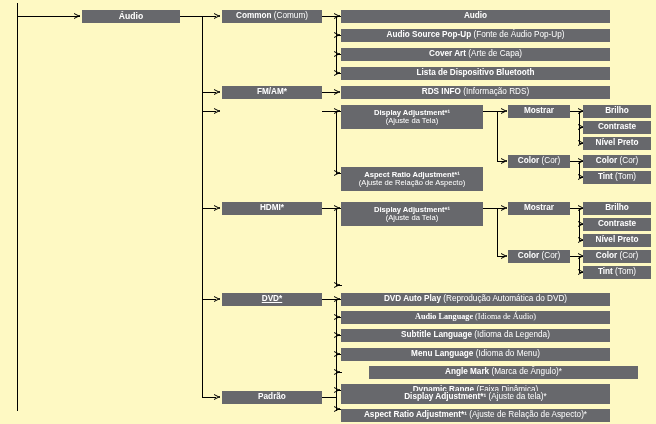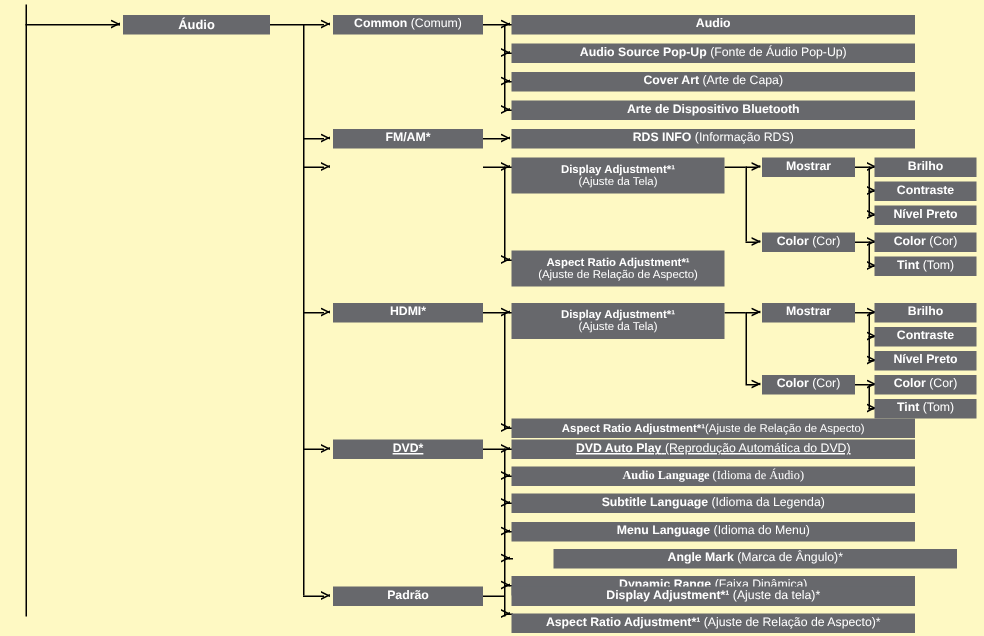--- a/index.html
+++ b/index.html
@@ -189,21 +189,21 @@
   <div class="box f8" style="left:341px;top:29px;width:269px;height:13px;">
     <span class="t"><b>Audio Source Pop-Up</b> <span class="pt">(Fonte de Áudio Pop-Up)</span></span>
   </div>
   <div class="box f8" style="left:341px;top:10px;width:269px;height:13px;">
     <span class="t"><b>Audio</b></span>
   </div>
   <div class="box f8" style="left:341px;top:48px;width:269px;height:13px;">
     <span class="t"><b>Cover Art</b> <span class="pt">(Arte de Capa)</span></span>
   </div>
   <div class="box f8" style="left:341px;top:67px;width:269px;height:13px;">
-    <span class="t"><b>Arte de Dispositivo Bluetooth</b></span>
+    <span class="t"><b>Lista de Dispositivo Bluetooth</b></span>
   </div>
 
   <div class="box f8" style="left:341px;top:86px;width:269px;height:13px;">
     <span class="t"><b>RDS INFO</b> <span class="pt">(Informação RDS)</span></span>
   </div>
 
   <div class="box f75" style="left:341px;top:105px;width:142px;height:24px;">
     <span class="t"><b>Display Adjustment*¹</b></span>
     <span class="t pt">(Ajuste da Tela)</span>
   </div>
@@ -232,23 +232,20 @@
     <span class="t"><b>Color</b> <span class="pt">(Cor)</span></span>
   </div>
   <div class="box f8" style="left:583px;top:171px;width:68px;height:13px;">
     <span class="t"><b>Tint</b> <span class="pt">(Tom)</span></span>
   </div>
 
   <div class="box f75" style="left:341px;top:202px;width:142px;height:24px;">
     <span class="t"><b>Display Adjustment*¹</b></span>
     <span class="t pt">(Ajuste da Tela)</span>
   </div>
-  <div class="box f75" style="left:341px;top:279px;width:269px;height:13px;flex-direction:row;">
-    <span class="t"><b>Aspect Ratio Adjustment*¹</b><span class="pt">(Ajuste de Relação de Aspecto)</span></span>
-  </div>
 
   <div class="box f8" style="left:508px;top:202px;width:62px;height:13px;">
     <span class="t"><b>Mostrar</b></span>
   </div>
   <div class="box f8" style="left:508px;top:250px;width:62px;height:13px;">
     <span class="t"><b>Color</b> <span class="pt">(Cor)</span></span>
   </div>
 
   <div class="box f8" style="left:583px;top:202px;width:68px;height:13px;">
     <span class="t"><b>Brilho</b></span>
@@ -259,21 +256,21 @@
   <div class="box f8" style="left:583px;top:234px;width:68px;height:13px;">
     <span class="t"><b>Nível Preto</b></span>
   </div>
   <div class="box f8" style="left:583px;top:250px;width:68px;height:13px;">
     <span class="t"><b>Color</b> <span class="pt">(Cor)</span></span>
   </div>
   <div class="box f8" style="left:583px;top:266px;width:68px;height:13px;">
     <span class="t"><b>Tint</b> <span class="pt">(Tom)</span></span>
   </div>
 
-  <div class="box f8" style="left:341px;top:293px;width:269px;height:13px;text-decoration:underline;">
+  <div class="box f8" style="left:341px;top:293px;width:269px;height:13px;">
     <span class="t"><b>DVD Auto Play</b> <span class="pt">(Reprodução Automática do DVD)</span></span>
   </div>
   <div class="box f8" style="left:341px;top:311px;width:269px;height:13px;font-family:Liberation Serif, serif;">
     <span class="t"><b>Audio Language</b> <span class="pt">(Idioma de Áudio)</span></span>
   </div>
   <div class="box f8" style="left:341px;top:329px;width:269px;height:13px;">
     <span class="t"><b>Subtitle Language</b> <span class="pt">(Idioma da Legenda)</span></span>
   </div>
   <div class="box f8" style="left:341px;top:348px;width:269px;height:13px;">
     <span class="t"><b>Menu Language</b> <span class="pt">(Idioma do Menu)</span></span>

